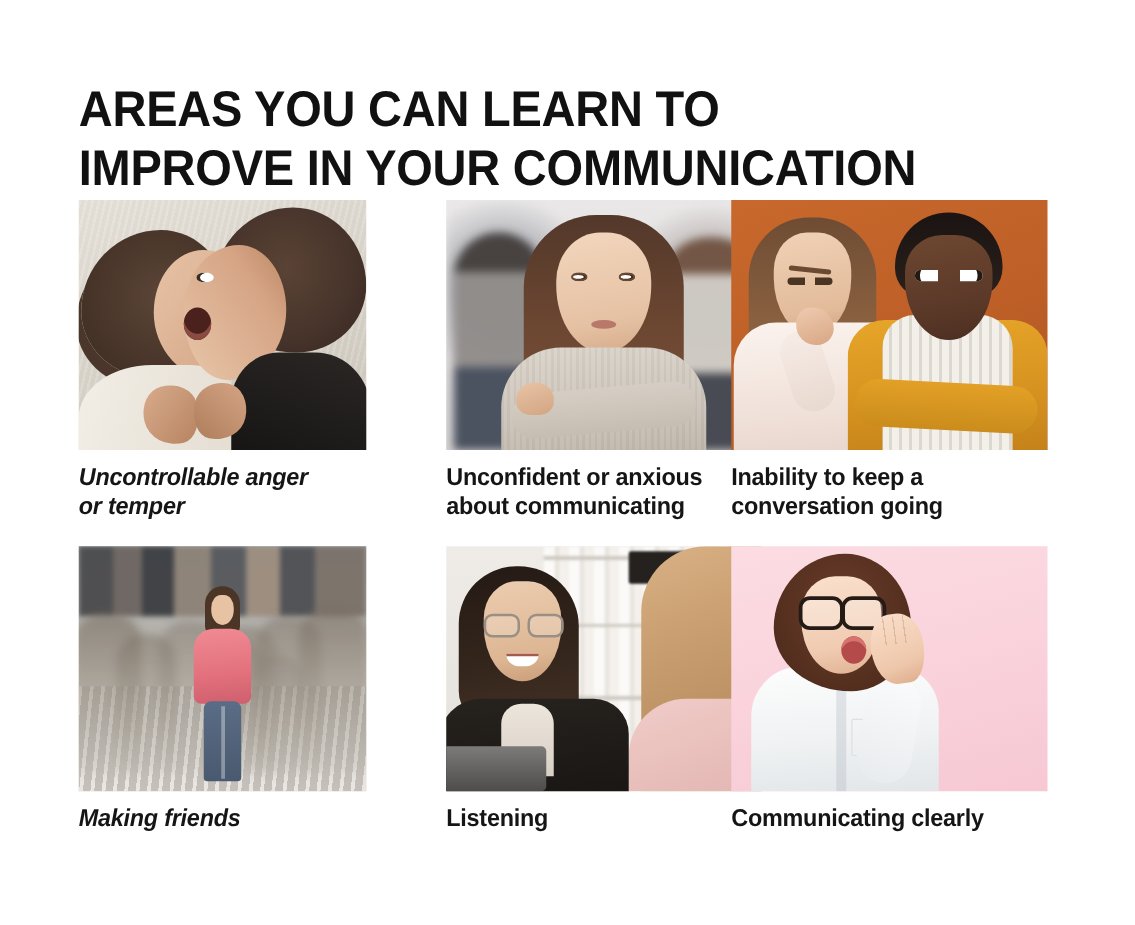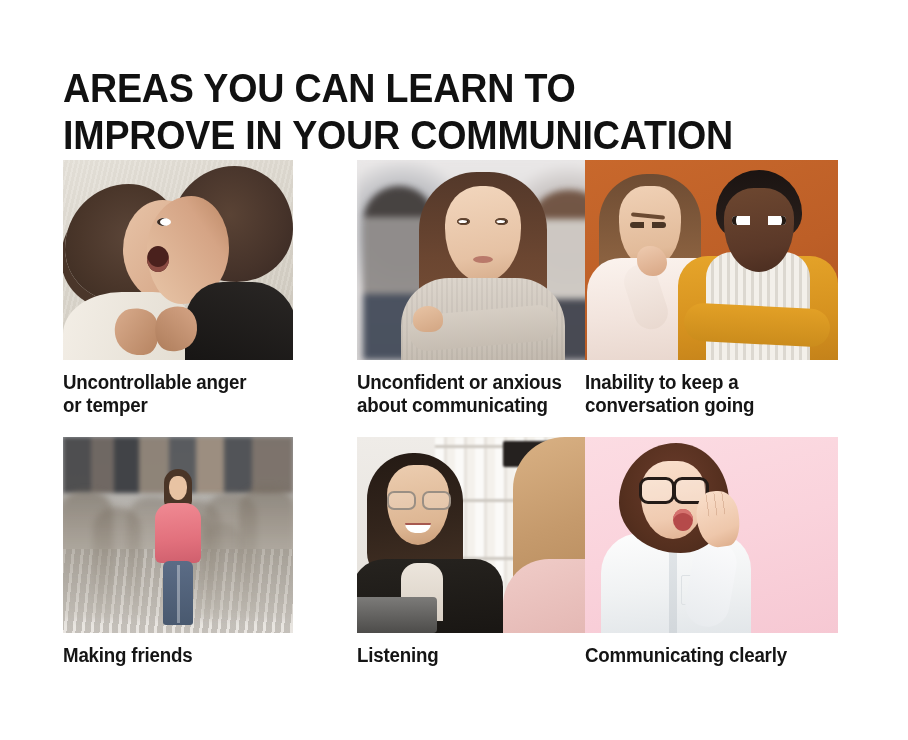--- a/index.html
+++ b/index.html
@@ -49,21 +49,21 @@
     left: 0;
     width: 775px;
   }
   .row-0 { top: 0px; }
   .row-1 { top: 277px; }
 
   .cell {
     position: absolute;
     top: 0;
   }
-  .cell-0 { left: 0px;   width: 230px; }
+  .cell-0 { left: 0px;   width: 230px; font-style: italic; }
   .cell-1 { left: 250px; width: 252px; padding-left: 44px; }
   .cell-2 { left: 522px; width: 253px; }
 
   .photo {
     position: relative;
     width: 100%;
     height: 200px;
     overflow: hidden;
     background: #d8d4cd;
   }

